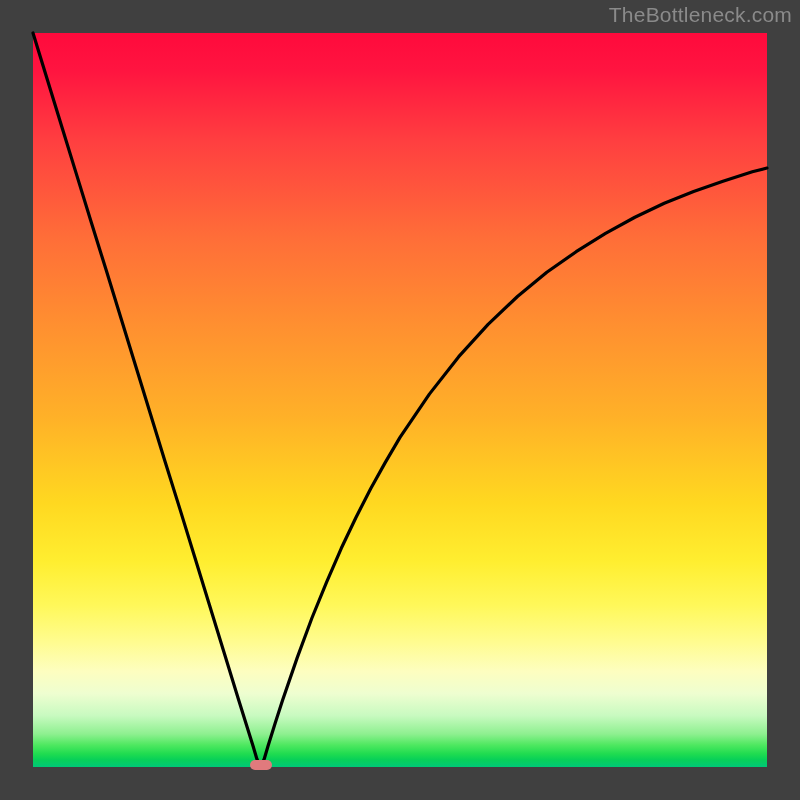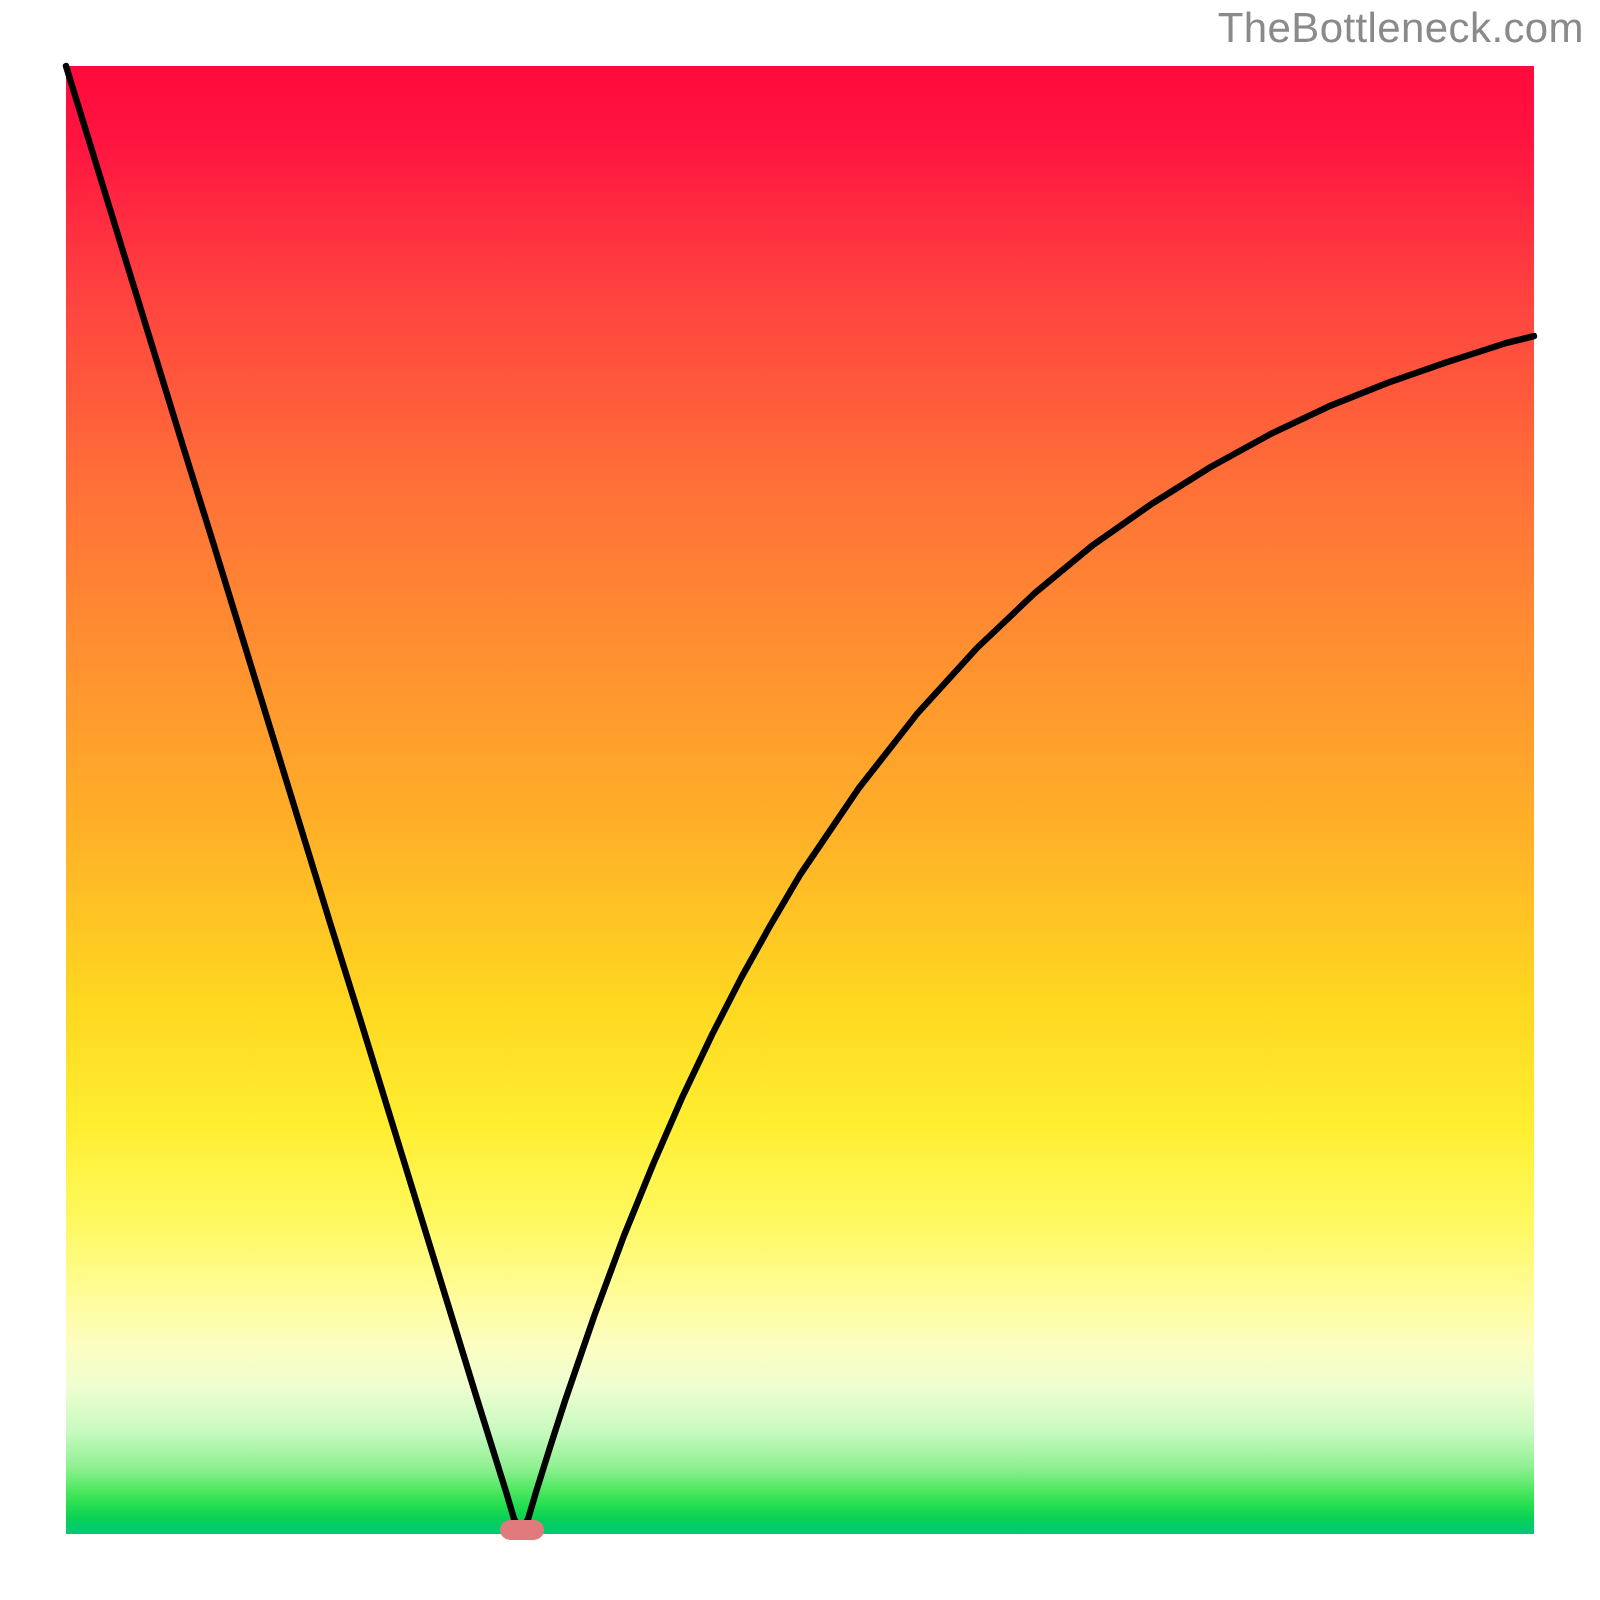--- a/index.html
+++ b/index.html
@@ -10,21 +10,21 @@
     background: #000;
     overflow: hidden;
     font-family: Arial, Helvetica, sans-serif;
   }
   .frame {
     position: absolute;
     left: 0;
     top: 0;
     width: 800px;
     height: 800px;
-    background: #ffffff;
+    background: #404040;
   }
   .plot-area {
     position: absolute;
     left: 33px;
     top: 33px;
     width: 734px;
     height: 734px;
     
     background: linear-gradient(to bottom,
       #ff0a3c 0%,

